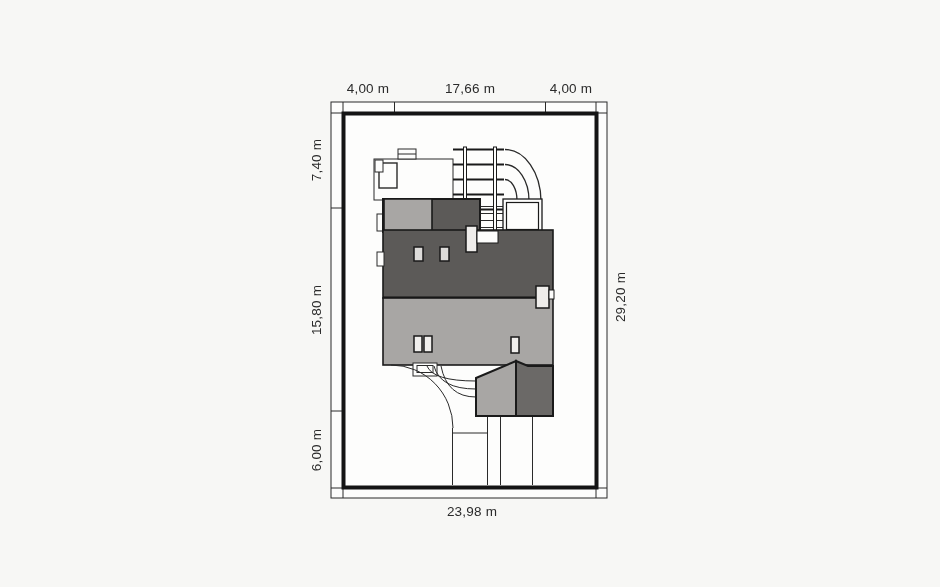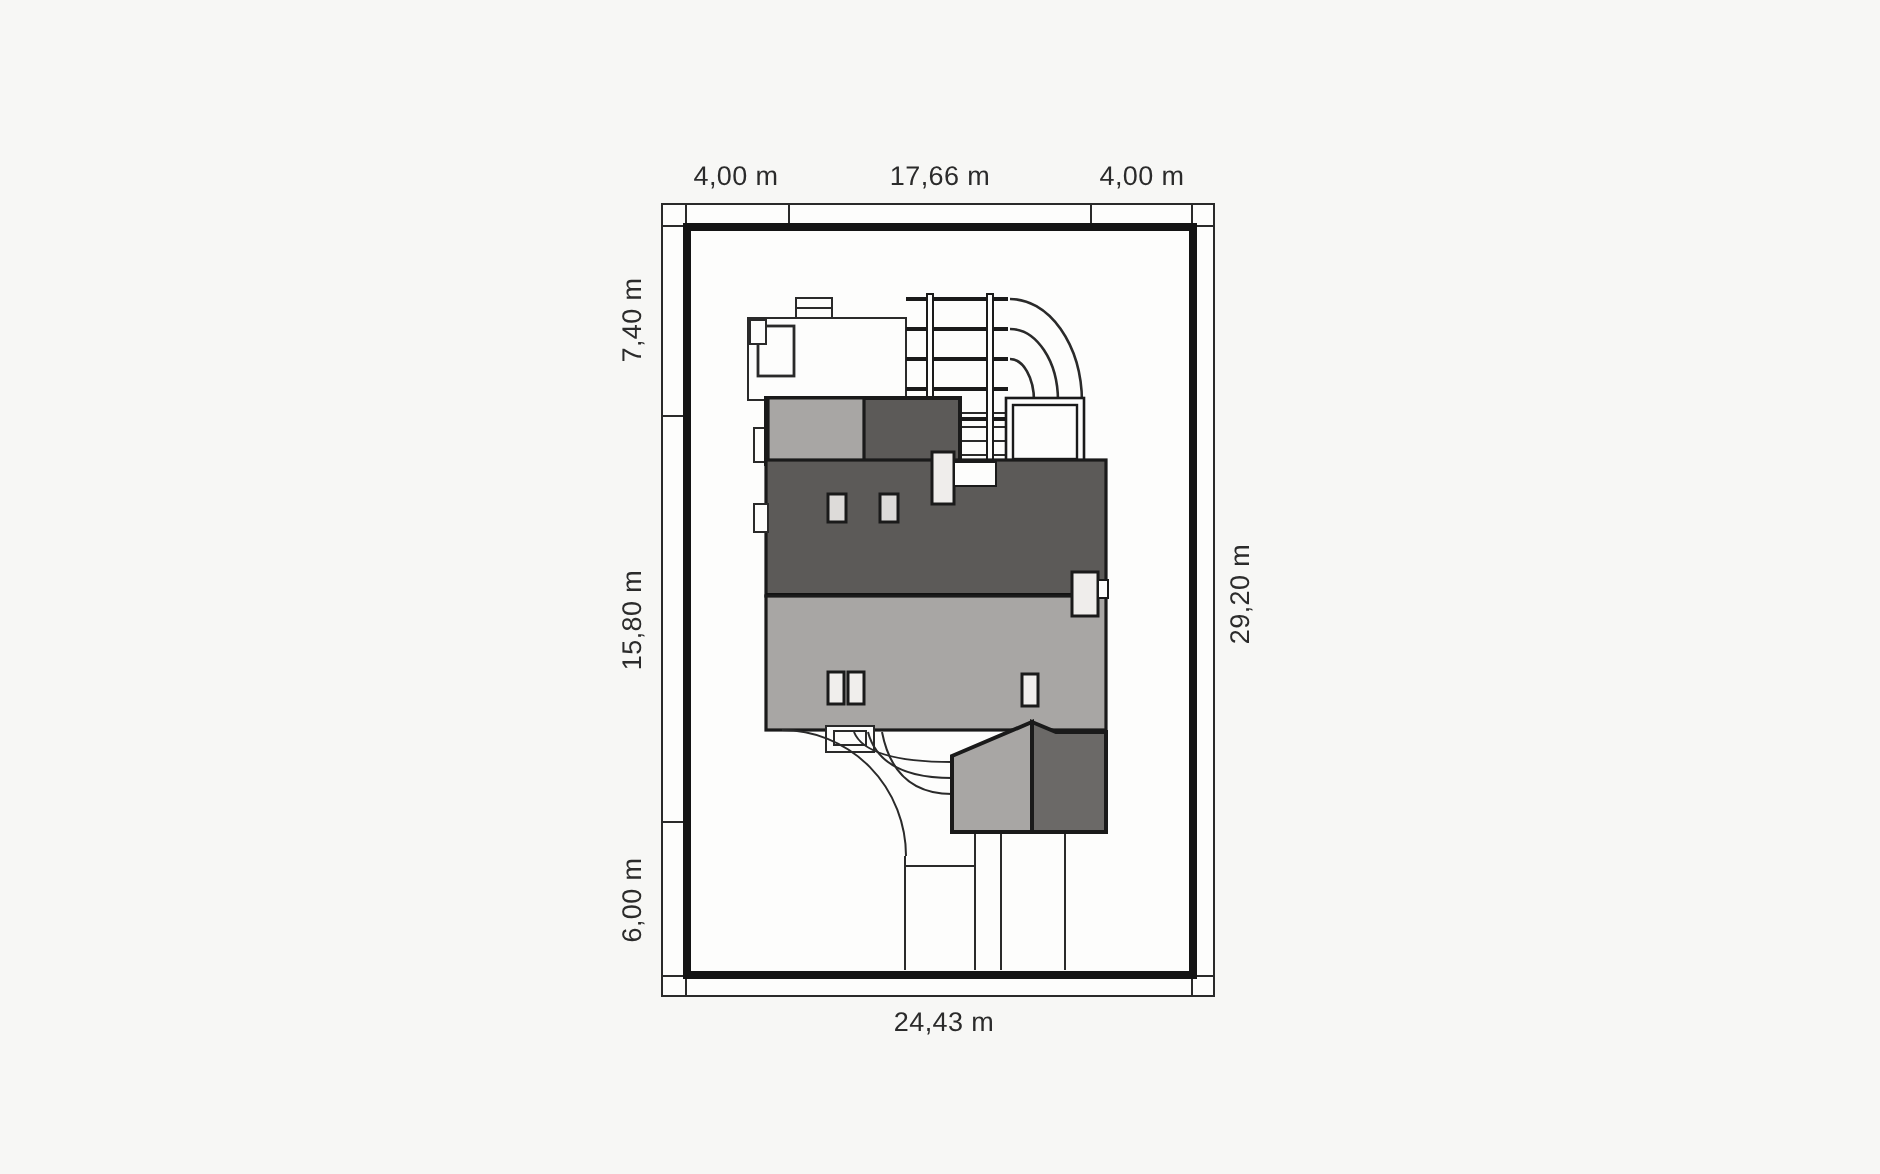--- a/index.html
+++ b/index.html
@@ -124,14 +124,14 @@
   <div class="dim" style="left:368px;top:88px">4,00 m</div>
   <div class="dim" style="left:470px;top:88px">17,66 m</div>
   <div class="dim" style="left:571px;top:88px">4,00 m</div>
 
   <div class="dim rot" style="left:316px;top:160px">7,40 m</div>
   <div class="dim rot" style="left:316px;top:310px">15,80 m</div>
   <div class="dim rot" style="left:316px;top:450px">6,00 m</div>
 
   <div class="dim rot" style="left:620px;top:297px">29,20 m</div>
 
-  <div class="dim" style="left:472px;top:511px">24,43 m</div>
+  <div class="dim" style="left:472px;top:511px">23,98 m</div>
 </div>
 
 </body></html>

